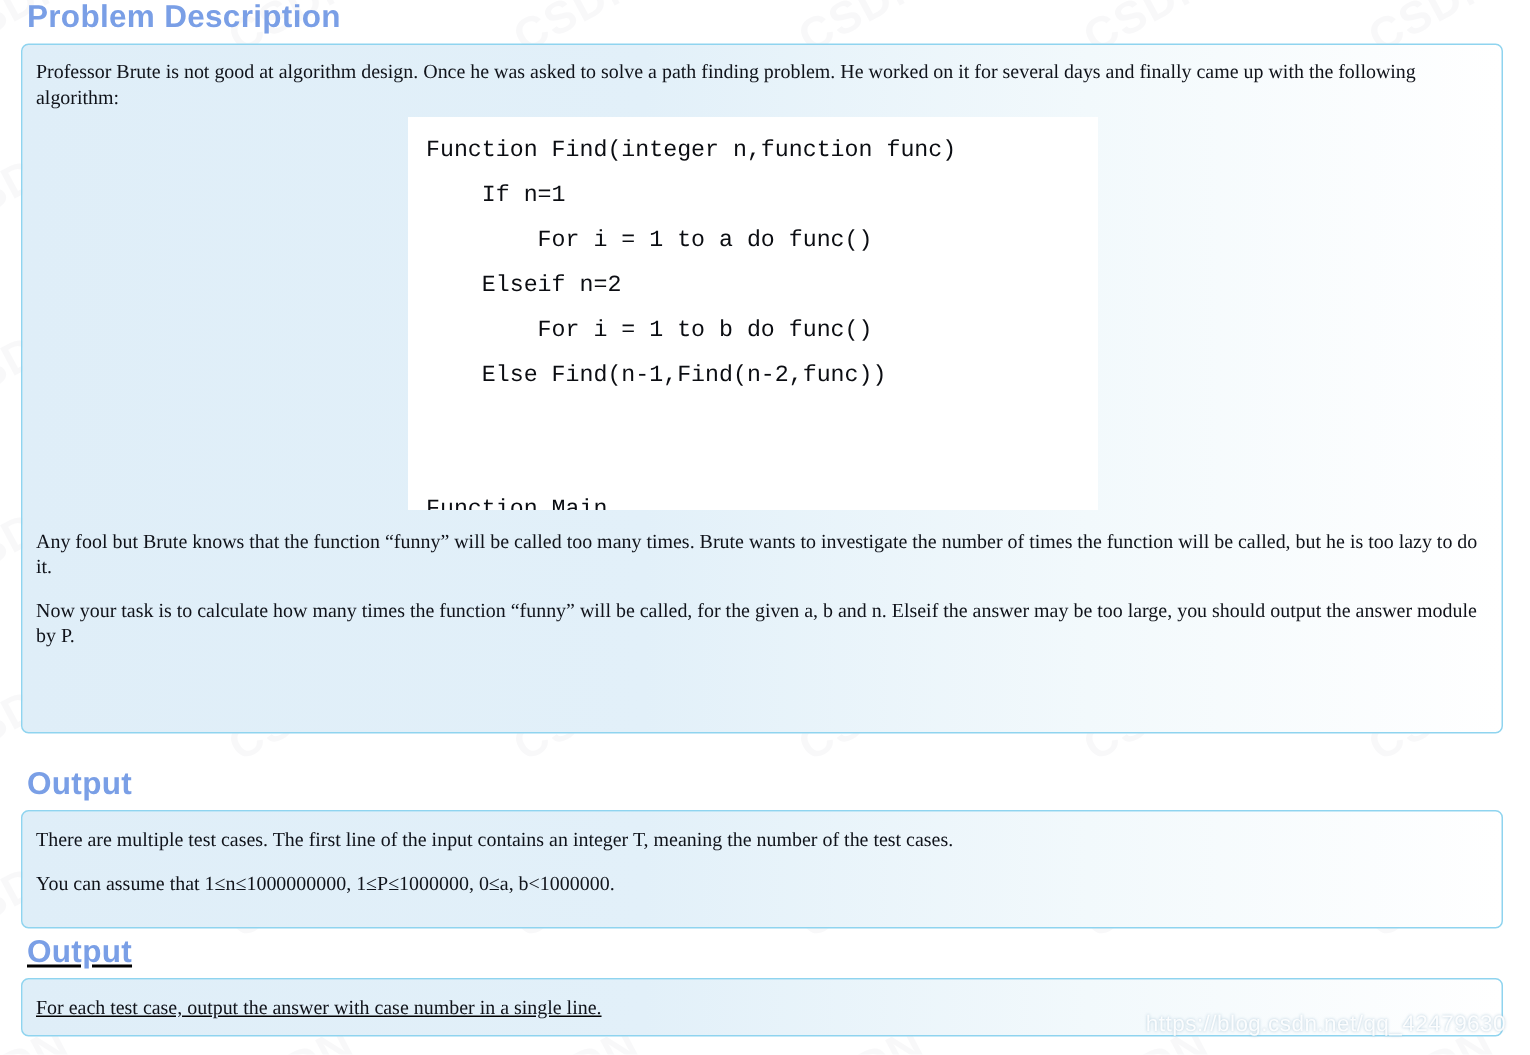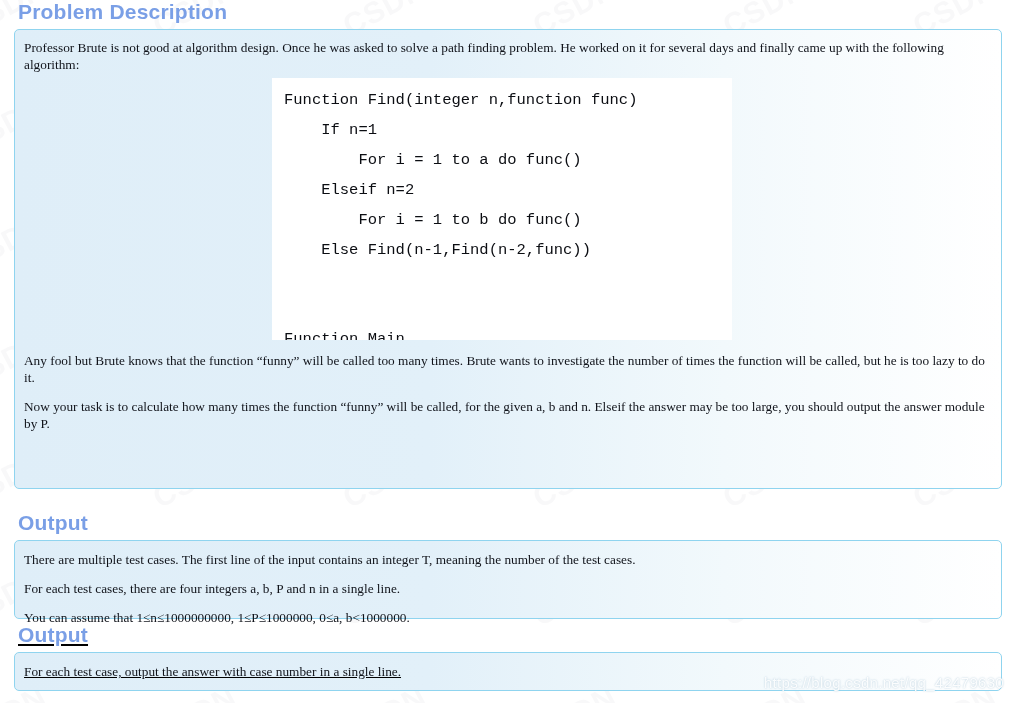--- a/index.html
+++ b/index.html
@@ -222,21 +222,20 @@
       </div>
     </div>
   </div>
 
   <div class="section sec-gap-input">
     <h2 class="section-title">Output</h2>
 
     <div class="panel" id="panel-input">
       <div class="panel-inner">
         <p class="ptext">There are multiple test cases. The first line of the input contains an integer T, meaning the number of the test cases.</p>
-        <p class="ptext">For each test cases, there are four integers a, b, P and n in a single line.</p>
         <p class="ptext tight-line">You can assume that 1≤n≤1000000000, 1≤P≤1000000, 0≤a, b&lt;1000000.</p>
       </div>
     </div>
   </div>
 
   <div class="section sec-gap-output">
     <h2 class="section-title">Output</h2>
 
     <div class="panel" id="panel-output">
       <div class="panel-inner">

